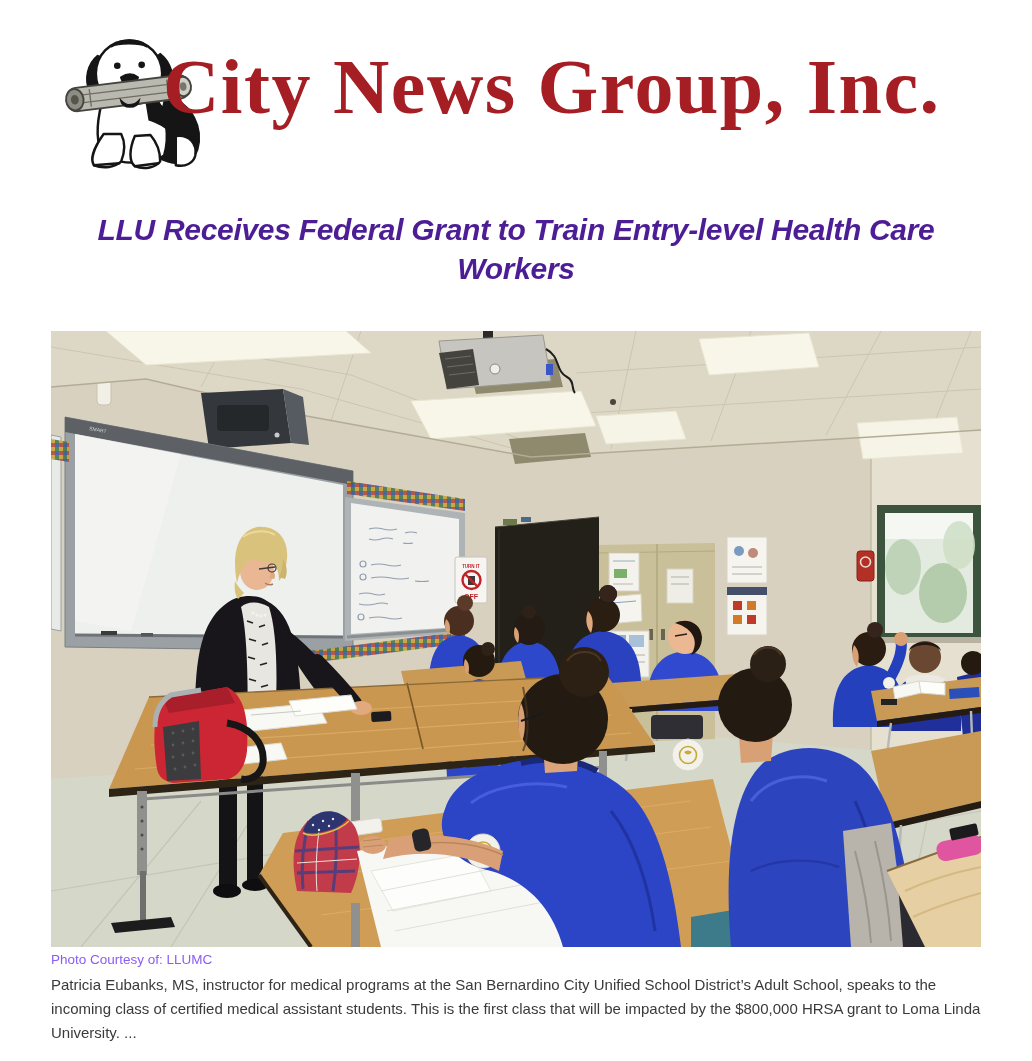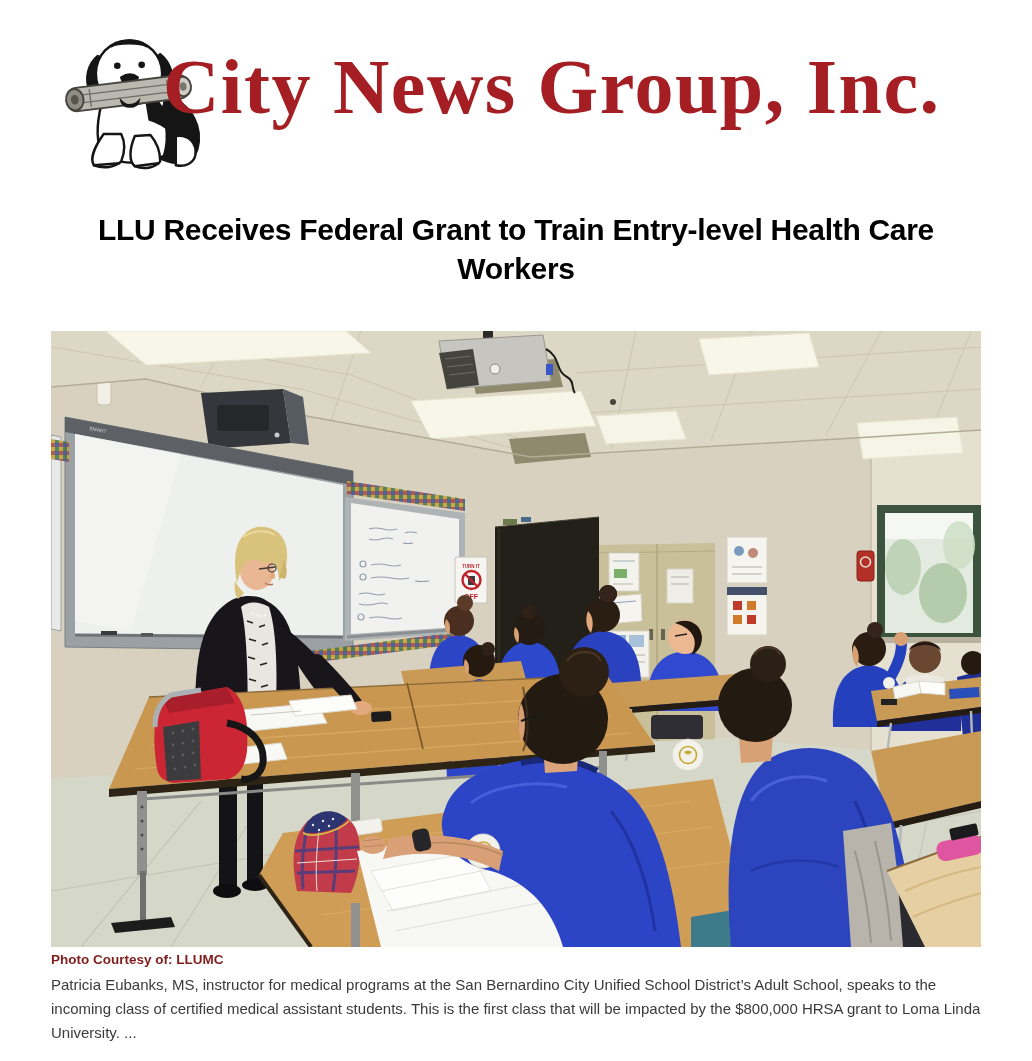--- a/index.html
+++ b/index.html
@@ -4,25 +4,25 @@
 <style>
   html,body{margin:0;padding:0;background:#ffffff;}
   .page{position:relative;width:1032px;height:1061px;background:#ffffff;overflow:hidden;
         font-family:"Liberation Sans",sans-serif;padding-left:16px;}
   .masthead{position:absolute;left:51px;top:18px;width:930px;height:158px;}
   .dog-logo{position:absolute;left:0;top:0;width:156px;height:158px;}
   .brand{position:absolute;left:112px;top:30px;white-space:nowrap;
          font-family:"Liberation Serif",serif;font-weight:bold;font-size:78px;line-height:1;
          letter-spacing:1.5px;color:#a51e23;}
   .headline{position:absolute;left:51px;top:210px;width:930px;margin:0;text-align:center;
-            font-weight:bold;font-size:30px;line-height:39px;letter-spacing:-0.3px;color:#000000;}
+            font-weight:bold;font-size:30px;line-height:39px;letter-spacing:-0.3px;color:#4c1d95;font-style:italic;}
   .photo{position:absolute;left:51px;top:331px;width:930px;height:616px;margin:0;}
   .photo svg{display:block;}
   .caption{position:absolute;left:51px;top:951px;width:932px;}
-  .credit{font-weight:bold;font-size:13.5px;line-height:17px;color:#7f1d1d;}
+  .credit{font-weight:normal;font-size:13.5px;line-height:17px;color:#8b5cf6;}
   .body-text{margin:5px 0 0 0;font-size:15px;line-height:24px;color:#3a3a3a;}
 </style>
 </head>
 <body>
 
 <div class="page">
 
   <header class="masthead">
     <svg class="dog-logo" viewBox="0 0 160 160" aria-hidden="true">
       <g stroke="#151515" stroke-width="2.5" stroke-linejoin="round" stroke-linecap="round">

